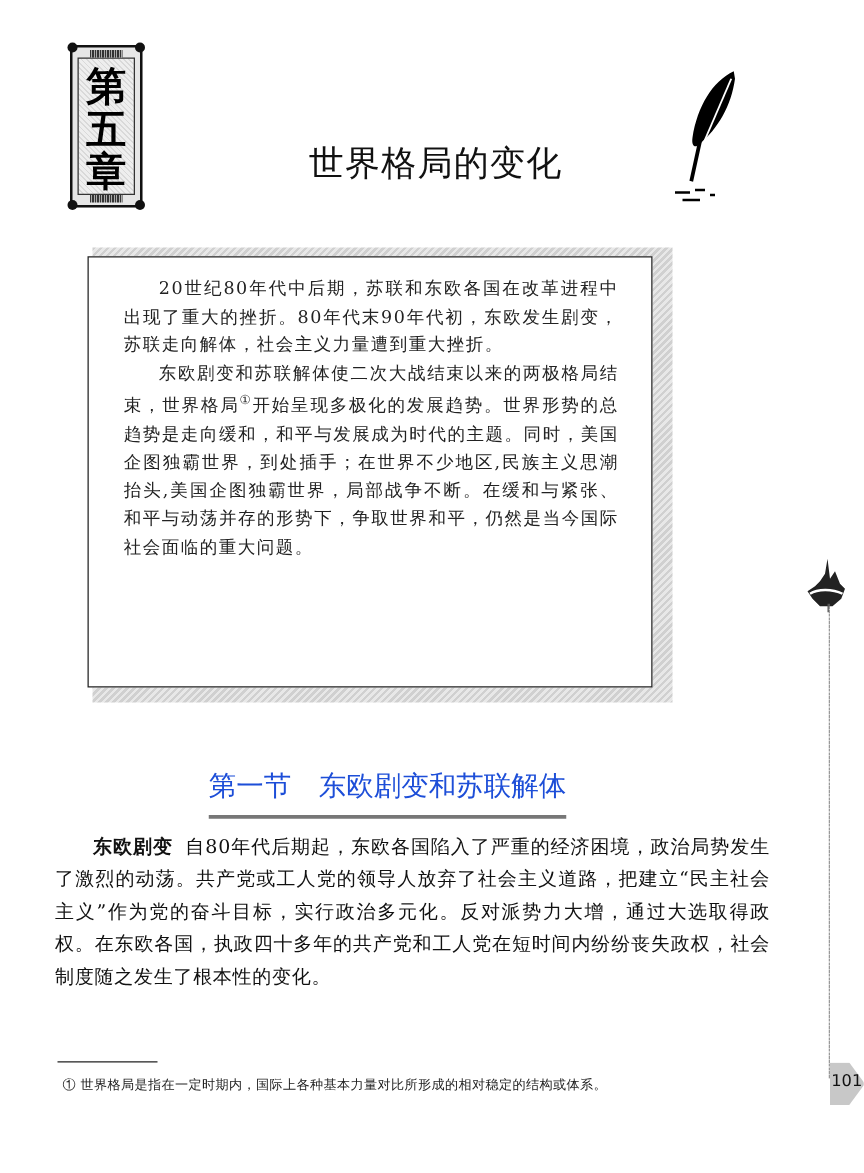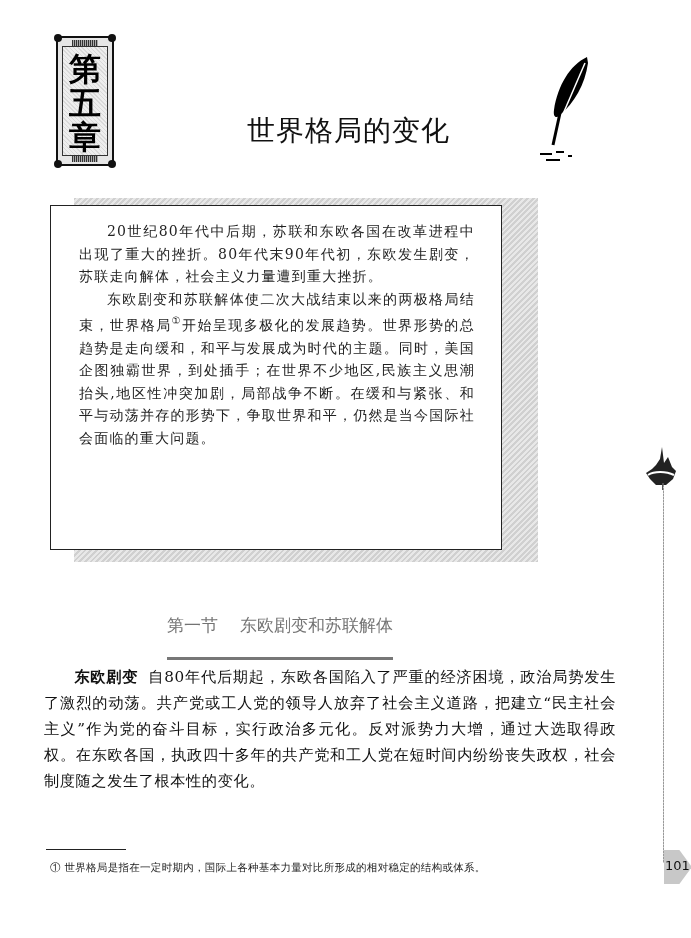--- a/index.html
+++ b/index.html
@@ -40,21 +40,21 @@
     position: absolute; left: 247px; top: 112px;
     font-family: "DejaVu Sans", sans-serif; font-size: 28px; color: #111; letter-spacing: 1px;
   }
   .quill { position: absolute; left: 530px; top: 55px; width: 70px; height: 110px; }
 
   .intro-shadow {
     position: absolute; left: 74px; top: 198px; width: 464px; height: 364px;
     background: repeating-linear-gradient(135deg,#d0d0d0 0 2px,#e8e8e8 2px 4px);
   }
   .intro-box {
-    position: absolute; left: 50px; top: 205px; width: 452px; height: 345px;
+    position: absolute; left: 70px; top: 205px; width: 452px; height: 345px;
     border: 1.5px solid #222; background: #fff; box-sizing: border-box;
     padding: 14px 26px 0 28px;
   }
   .intro-box p {
     margin: 0; font-size: 14px; line-height: 22.6px; text-indent: 2em;
     text-align: justify; letter-spacing: 1.2px; color: #222;
   }
   .intro-box sup { font-size: 10px; }
 
   .side-ornament { position: absolute; left: 640px; top: 445px; width: 40px; height: 45px; }
@@ -67,22 +67,22 @@
     background: #c8c8c8;
     clip-path: polygon(0 0, 55% 0, 100% 50%, 55% 100%, 0 100%);
   }
   .page-number {
     position: absolute; left: 665px; top: 858px;
     font-family: "DejaVu Sans", sans-serif; font-weight: normal; font-size: 13px; color: #111;
   }
 
   .section-title {
     position: absolute; left: 167px; top: 614px;
-    font-family: "DejaVu Sans", sans-serif; font-size: 17px; color: #737373;
-    padding-bottom: 20px;
+    font-family: "DejaVu Sans", sans-serif; font-size: 22px; color: #1d4ed8;
+    padding-bottom: 8px;
     border-bottom: 3px solid #777;
   }
   .section-title .gap { display: inline-block; width: 22px; }
 
   .body-text { position: absolute; left: 44px; top: 664px; width: 572px; }
   .body-text p {
     margin: 0; font-size: 15.2px; line-height: 26px; text-indent: 2em;
     text-align: justify; letter-spacing: 0.6px; color: #111;
   }
   .body-text .term { font-family: "DejaVu Sans", sans-serif; font-weight: bold; margin-right: 10px; }
@@ -119,21 +119,21 @@
   <path d="M30 58 L23 90" stroke="#000" stroke-width="3"></path>
   <rect x="10" y="98" width="12" height="2" fill="#000"></rect>
   <rect x="26" y="96" width="8" height="2" fill="#000"></rect>
   <rect x="16" y="104" width="14" height="2" fill="#000"></rect>
   <rect x="38" y="100" width="4" height="2" fill="#000"></rect>
 </svg>
 
 <div class="intro-shadow"></div>
 <div class="intro-box">
   <p>20世纪80年代中后期，苏联和东欧各国在改革进程中出现了重大的挫折。80年代末90年代初，东欧发生剧变，苏联走向解体，社会主义力量遭到重大挫折。</p>
-  <p><span>东欧剧变和苏联解体使二次大战结束以来的两极格局结束，世界格局</span><sup>①</sup><span>开始呈现多极化的发展趋势。世界形势的总趋势是走向缓和，和平与发展成为时代的主题。同时，美国企图独霸世界，到处插手；在世界不少地区,民族主义思潮抬头,地区性冲突加剧，局部战争不断。在缓和与紧张、和平与动荡并存的形势下，争取世界和平，仍然是当今国际社会面临的重大问题。</span></p>
+  <p><span>东欧剧变和苏联解体使二次大战结束以来的两极格局结束，世界格局</span><sup>①</sup><span>开始呈现多极化的发展趋势。世界形势的总趋势是走向缓和，和平与发展成为时代的主题。同时，美国企图独霸世界，到处插手；在世界不少地区,民族主义思潮抬头,美国企图独霸世界，局部战争不断。在缓和与紧张、和平与动荡并存的形势下，争取世界和平，仍然是当今国际社会面临的重大问题。</span></p>
 </div>
 
 <svg class="side-ornament" viewBox="0 0 40 45">
   <path d="M22 2 L24 18 L28 12 L32 22 L36 26 L33 34 L26 40 L16 40 L10 34 L6 28 L12 24 L16 20 L20 14 Z" fill="#222"></path>
   <path d="M8 30 C14 26 26 26 34 30" stroke="#fff" stroke-width="2" fill="none"></path>
   <rect x="22" y="38" width="2" height="7" fill="#555"></rect>
 </svg>
 <div class="side-line"></div>
 
 <div class="section-title">

